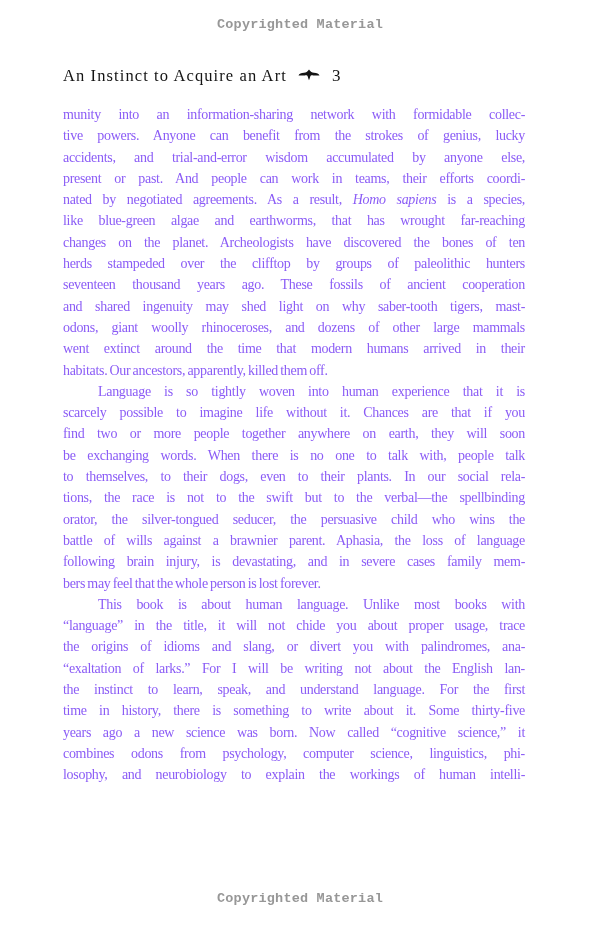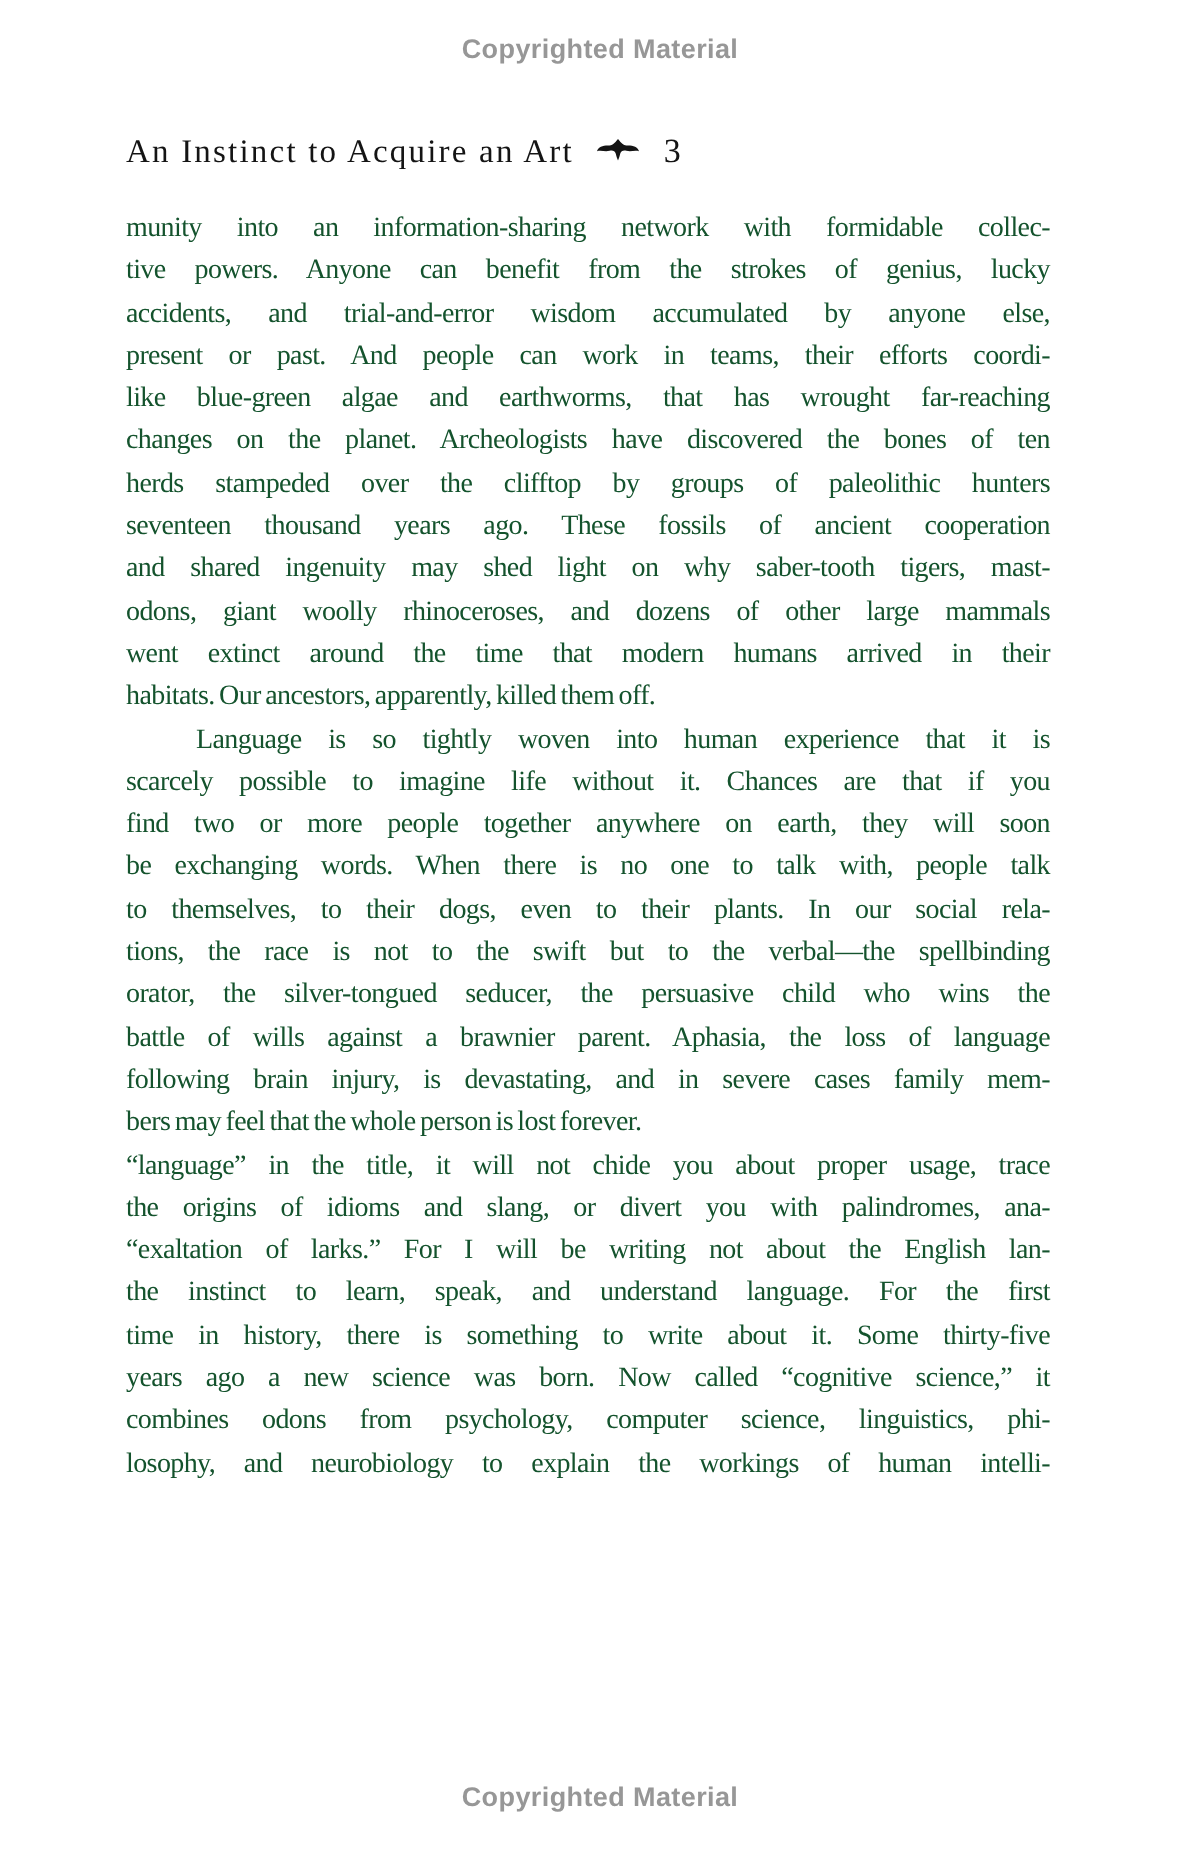--- a/index.html
+++ b/index.html
@@ -9,21 +9,21 @@
     height: 926px;
     background: #ffffff;
     font-family: "Liberation Serif", serif;
     overflow: hidden;
   }
   .watermark {
     position: absolute;
     left: 0;
     width: 100%;
     text-align: center;
-    font-family: Liberation Sans, sans-serif;
+    font-family: Liberation Mono, monospace;
     font-weight: 700;
     font-size: 13.5px;
     letter-spacing: 0.2px;
     color: #979797;
   }
   .watermark.top { top: 17px; }
   .watermark.bottom { top: 891px; }
   .running-header {
     position: absolute;
     top: 66px;
@@ -41,21 +41,21 @@
     vertical-align: baseline;
   }
   .page-number { font-size: 17px; }
   .text-block {
     position: absolute;
     left: 63px;
     top: 104px;
     width: 462px;
     font-size: 14px;
     line-height: 21.3px;
-    color: #14532d;
+    color: #8b5cf6;
     letter-spacing: -0.3px;
     word-spacing: -1px;
   }
   .bodyline {
     text-align: justify;
     text-align-last: justify;
   }
   .bodyline.lastline { text-align-last: left; }
   .bodyline.indent { text-indent: 35px; }
 </style>
@@ -71,20 +71,21 @@
           <path d="M11 0.5 C12.8 2.8 13.8 3.8 16 3.8 C18.8 3.8 20.8 4.6 21.5 6.6 C19.4 6.1 17.4 6.9 15.2 6.4 C13.6 6.1 12.6 6.4 12.1 7.9 C11.8 9.3 11.4 10.4 11 11.2 C10.6 10.4 10.2 9.3 9.9 7.9 C9.4 6.4 8.4 6.1 6.8 6.4 C4.6 6.9 2.6 6.1 0.5 6.6 C1.2 4.6 3.2 3.8 6 3.8 C8.2 3.8 9.2 2.8 11 0.5 Z" fill="#141414"></path>
         </svg></span><span class="page-number">3</span>
   </div>
 
   <div class="text-block">
       <div>
         <div class="bodyline">munity into an information-sharing network with formidable collec-</div>
         <div class="bodyline">tive powers. Anyone can benefit from the strokes of genius, lucky</div>
         <div class="bodyline">accidents, and trial-and-error wisdom accumulated by anyone else,</div>
         <div class="bodyline">present or past. And people can work in teams, their efforts coordi-</div>
+        <div class="bodyline">nated by negotiated agreements. As a result, <i>Homo sapiens</i> is a species,</div>
         <div class="bodyline">like blue-green algae and earthworms, that has wrought far-reaching</div>
         <div class="bodyline">changes on the planet. Archeologists have discovered the bones of ten</div>
         <div class="bodyline">herds stampeded over the clifftop by groups of paleolithic hunters</div>
         <div class="bodyline">seventeen thousand years ago. These fossils of ancient cooperation</div>
         <div class="bodyline">and shared ingenuity may shed light on why saber-tooth tigers, mast-</div>
         <div class="bodyline">odons, giant woolly rhinoceroses, and dozens of other large mammals</div>
         <div class="bodyline">went extinct around the time that modern humans arrived in their</div>
         <div class="bodyline lastline">habitats. Our ancestors, apparently, killed them off.</div>
       </div>
       <div>
@@ -93,20 +94,21 @@
         <div class="bodyline">find two or more people together anywhere on earth, they will soon</div>
         <div class="bodyline">be exchanging words. When there is no one to talk with, people talk</div>
         <div class="bodyline">to themselves, to their dogs, even to their plants. In our social rela-</div>
         <div class="bodyline">tions, the race is not to the swift but to the verbal—the spellbinding</div>
         <div class="bodyline">orator, the silver-tongued seducer, the persuasive child who wins the</div>
         <div class="bodyline">battle of wills against a brawnier parent. Aphasia, the loss of language</div>
         <div class="bodyline">following brain injury, is devastating, and in severe cases family mem-</div>
         <div class="bodyline lastline">bers may feel that the whole person is lost forever.</div>
       </div>
       <div>
+        <div class="bodyline indent">This book is about human language. Unlike most books with</div>
         <div class="bodyline">“language” in the title, it will not chide you about proper usage, trace</div>
         <div class="bodyline">the origins of idioms and slang, or divert you with palindromes, ana-</div>
         <div class="bodyline">“exaltation of larks.” For I will be writing not about the English lan-</div>
         <div class="bodyline">the instinct to learn, speak, and understand language. For the first</div>
         <div class="bodyline">time in history, there is something to write about it. Some thirty-five</div>
         <div class="bodyline">years ago a new science was born. Now called “cognitive science,” it</div>
         <div class="bodyline">combines odons from psychology, computer science, linguistics, phi-</div>
         <div class="bodyline">losophy, and neurobiology to explain the workings of human intelli-</div>
       </div>
     </div>

